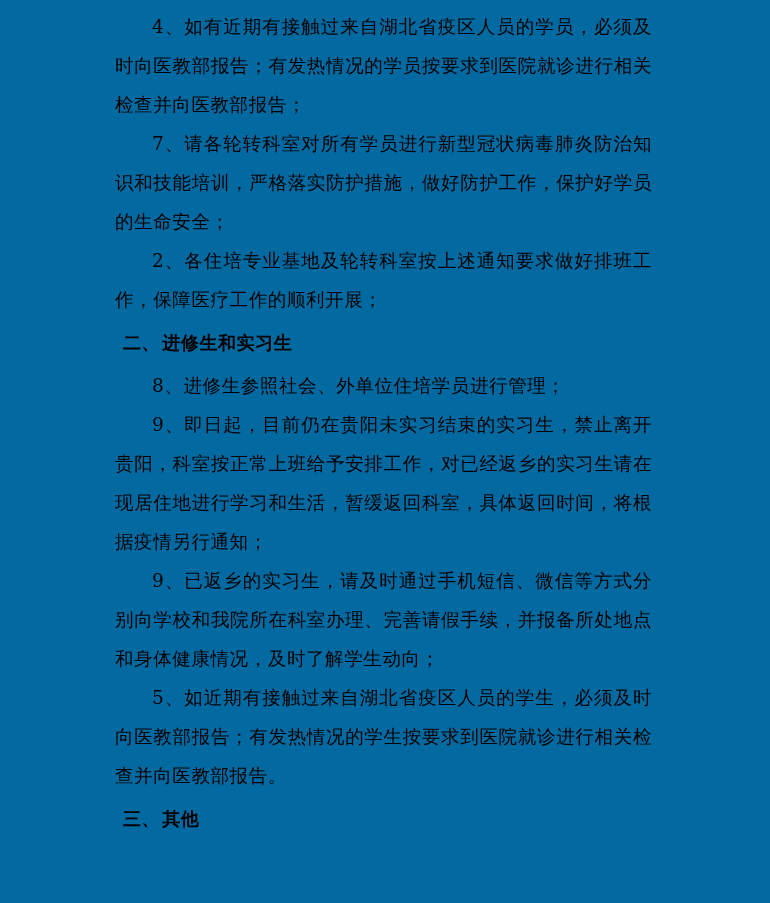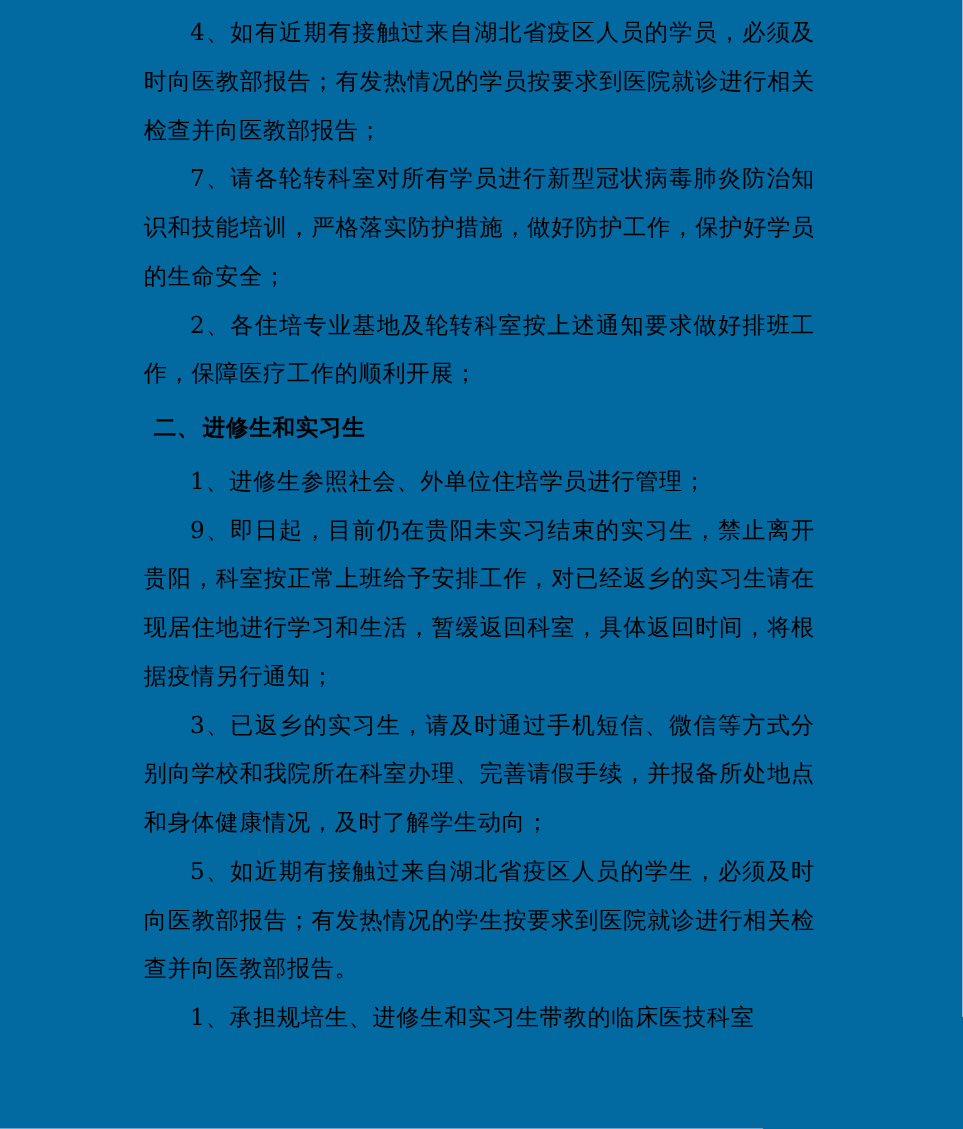--- a/index.html
+++ b/index.html
@@ -54,21 +54,23 @@
     <div class="spacer-top"></div>
 
     <p class="para">4、如有近期有接触过来自湖北省疫区人员的学员，必须及时向医教部报告；有发热情况的学员按要求到医院就诊进行相关检查并向医教部报告；</p>
     <p class="para">7、请各轮转科室对所有学员进行新型冠状病毒肺炎防治知识和技能培训，严格落实防护措施，做好防护工作，保护好学员的生命安全；</p>
     <p class="para">2、各住培专业基地及轮转科室按上述通知要求做好排班工作，保障医疗工作的顺利开展；</p>
 
     <p class="heading">
       <span class="hnum">二、</span><span>进修生和实习生</span>
     </p>
 
-    <p class="para">1、进修生参照社会、外单位住培学员进行管理；</p>
+    <p class="para">8、进修生参照社会、外单位住培学员进行管理；</p>
     <p class="para">9、即日起，目前仍在贵阳未实习结束的实习生，禁止离开贵阳，科室按正常上班给予安排工作，对已经返乡的实习生请在现居住地进行学习和生活，暂缓返回科室，具体返回时间，将根据疫情另行通知；</p>
-    <p class="para">3、已返乡的实习生，请及时通过手机短信、微信等方式分别向学校和我院所在科室办理、完善请假手续，并报备所处地点和身体健康情况，及时了解学生动向；</p>
+    <p class="para">9、已返乡的实习生，请及时通过手机短信、微信等方式分别向学校和我院所在科室办理、完善请假手续，并报备所处地点和身体健康情况，及时了解学生动向；</p>
     <p class="para">5、如近期有接触过来自湖北省疫区人员的学生，必须及时向医教部报告；有发热情况的学生按要求到医院就诊进行相关检查并向医教部报告。</p>
 
+    <p class="heading">
+      <span class="hnum">三、</span><span>其他</span>
+    </p>
 
-    <p class="para">1、承担规培生、进修生和实习生带教的临床医技科室</p>
   </div>
 </div>
 
 </body></html>

